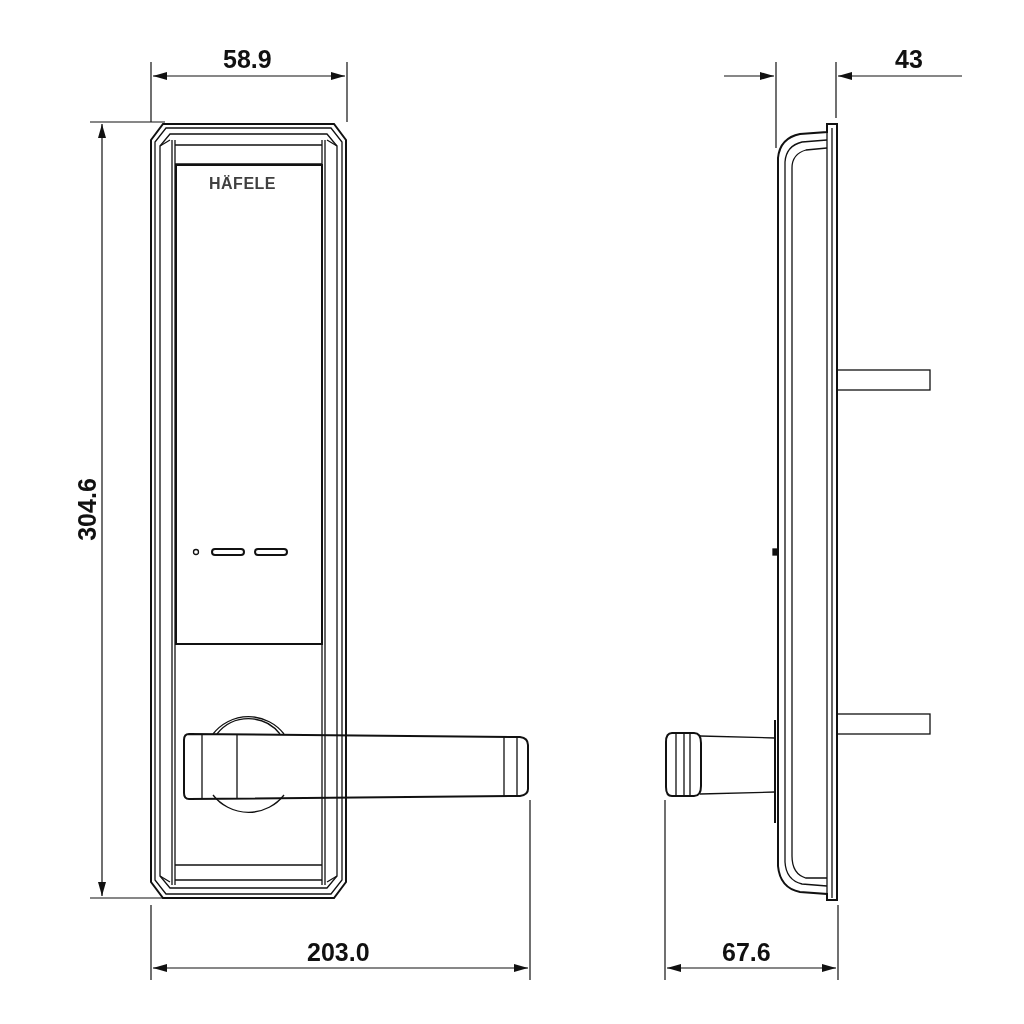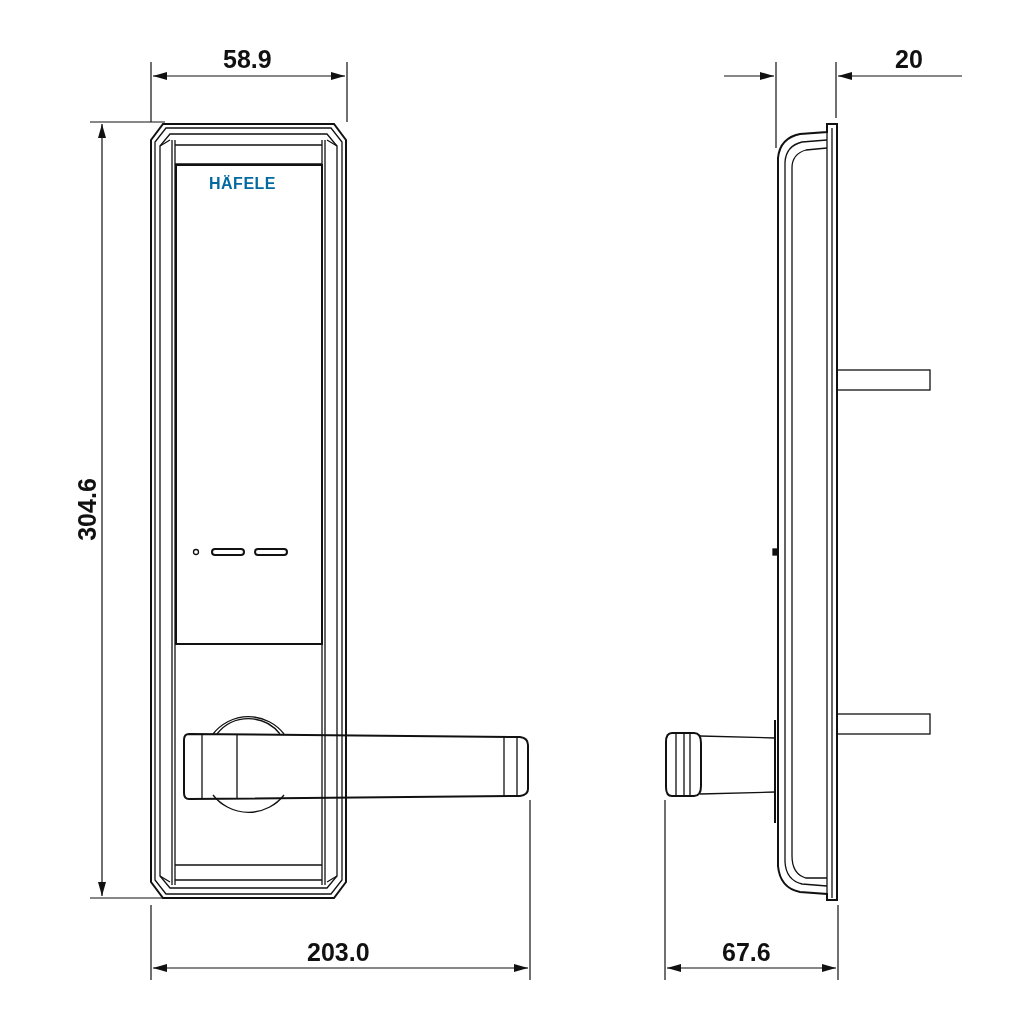--- a/index.html
+++ b/index.html
@@ -13,21 +13,21 @@
     color: #111111;
     line-height: 1;
     white-space: nowrap;
   }
   .brand {
     position: absolute;
     font-family: "Liberation Sans", "DejaVu Sans", sans-serif;
     font-weight: bold;
     font-size: 16px;
     letter-spacing: 0.5px;
-    color: #0369a1;
+    color: #404040;
     line-height: 1;
   }
   .vertical { transform: rotate(-90deg); transform-origin: center center; }
 </style>
 </head>
 <body>
 
 <div id="drawing">
   <svg width="1024" height="1024" viewBox="0 0 1024 1024" xmlns="http://www.w3.org/2000/svg">
     <defs>
@@ -131,15 +131,15 @@
     </g>
   </svg>
 
   
   <div class="brand" style="left:209px; top:176px;">HÄFELE</div>
 
   
   <div class="dim-label" style="left:223px; top:47px;">58.9</div>
   <div class="dim-label vertical" style="left:52px; top:497px; width:70px; text-align:center;">304.6</div>
   <div class="dim-label" style="left:307px; top:940px;">203.0</div>
-  <div class="dim-label" style="left:895px; top:47px;">20</div>
+  <div class="dim-label" style="left:895px; top:47px;">43</div>
   <div class="dim-label" style="left:722px; top:940px;text-align:right;">67.6</div>
 </div>
 
 </body></html>

